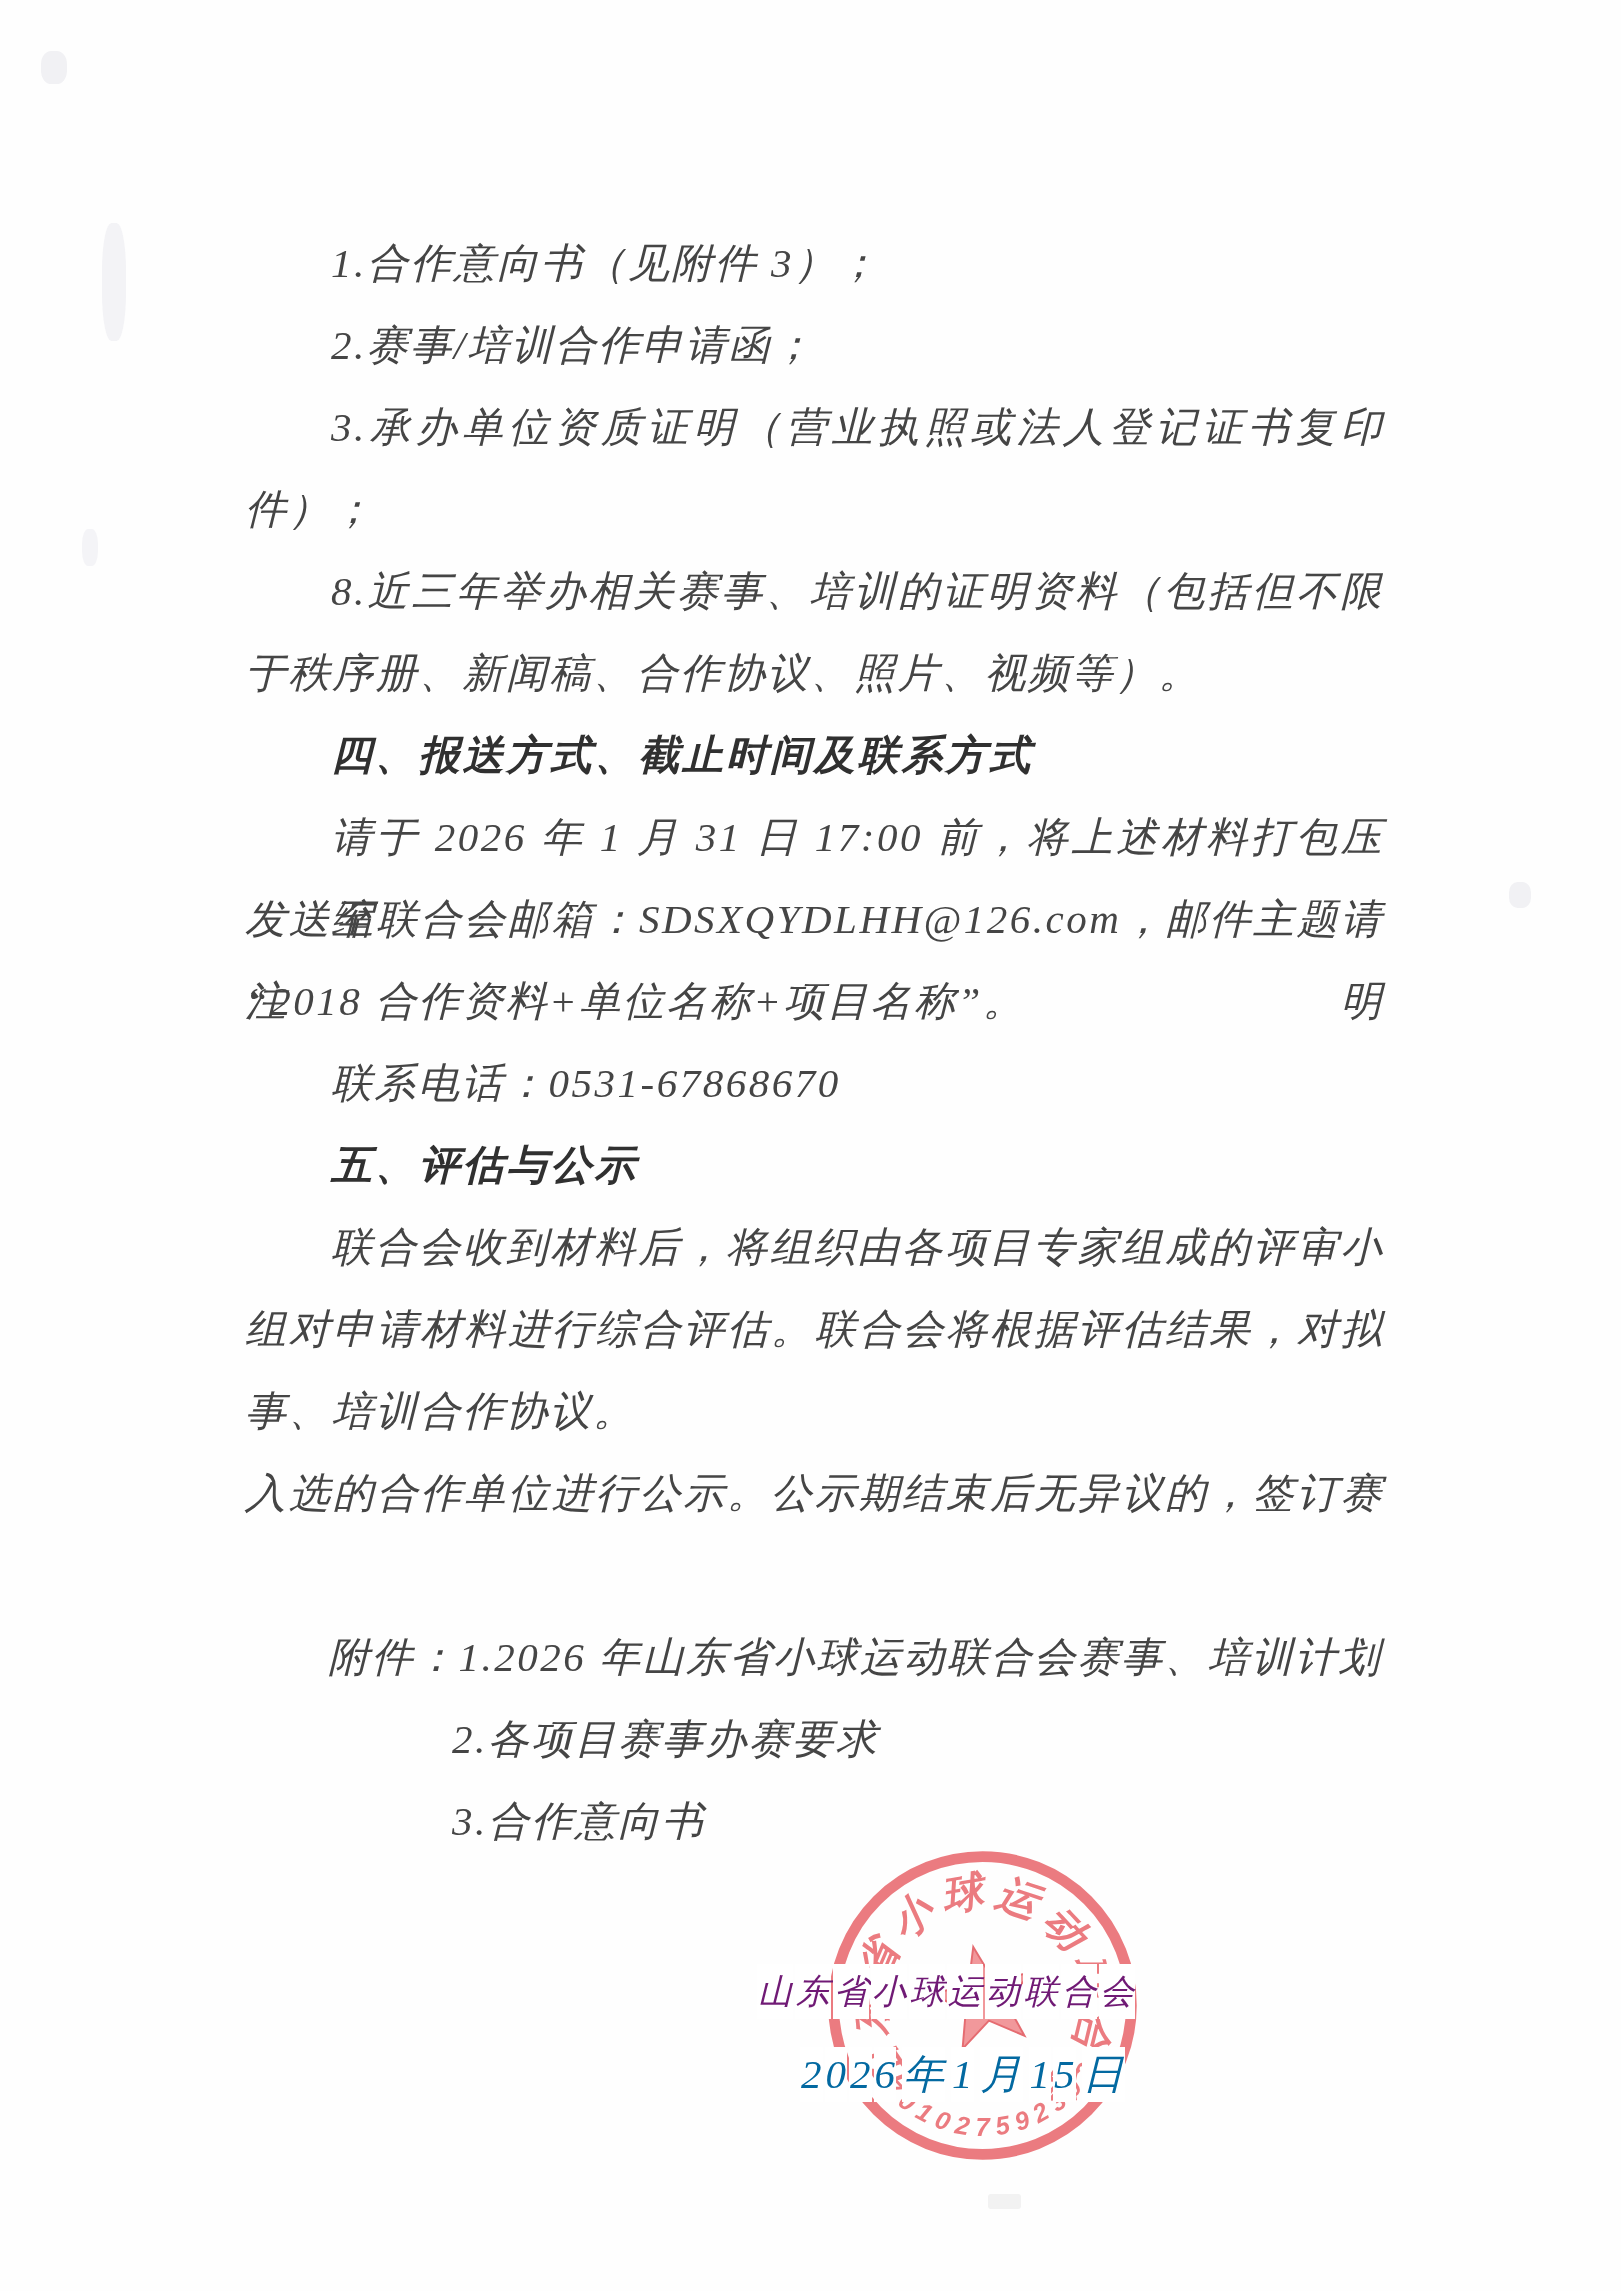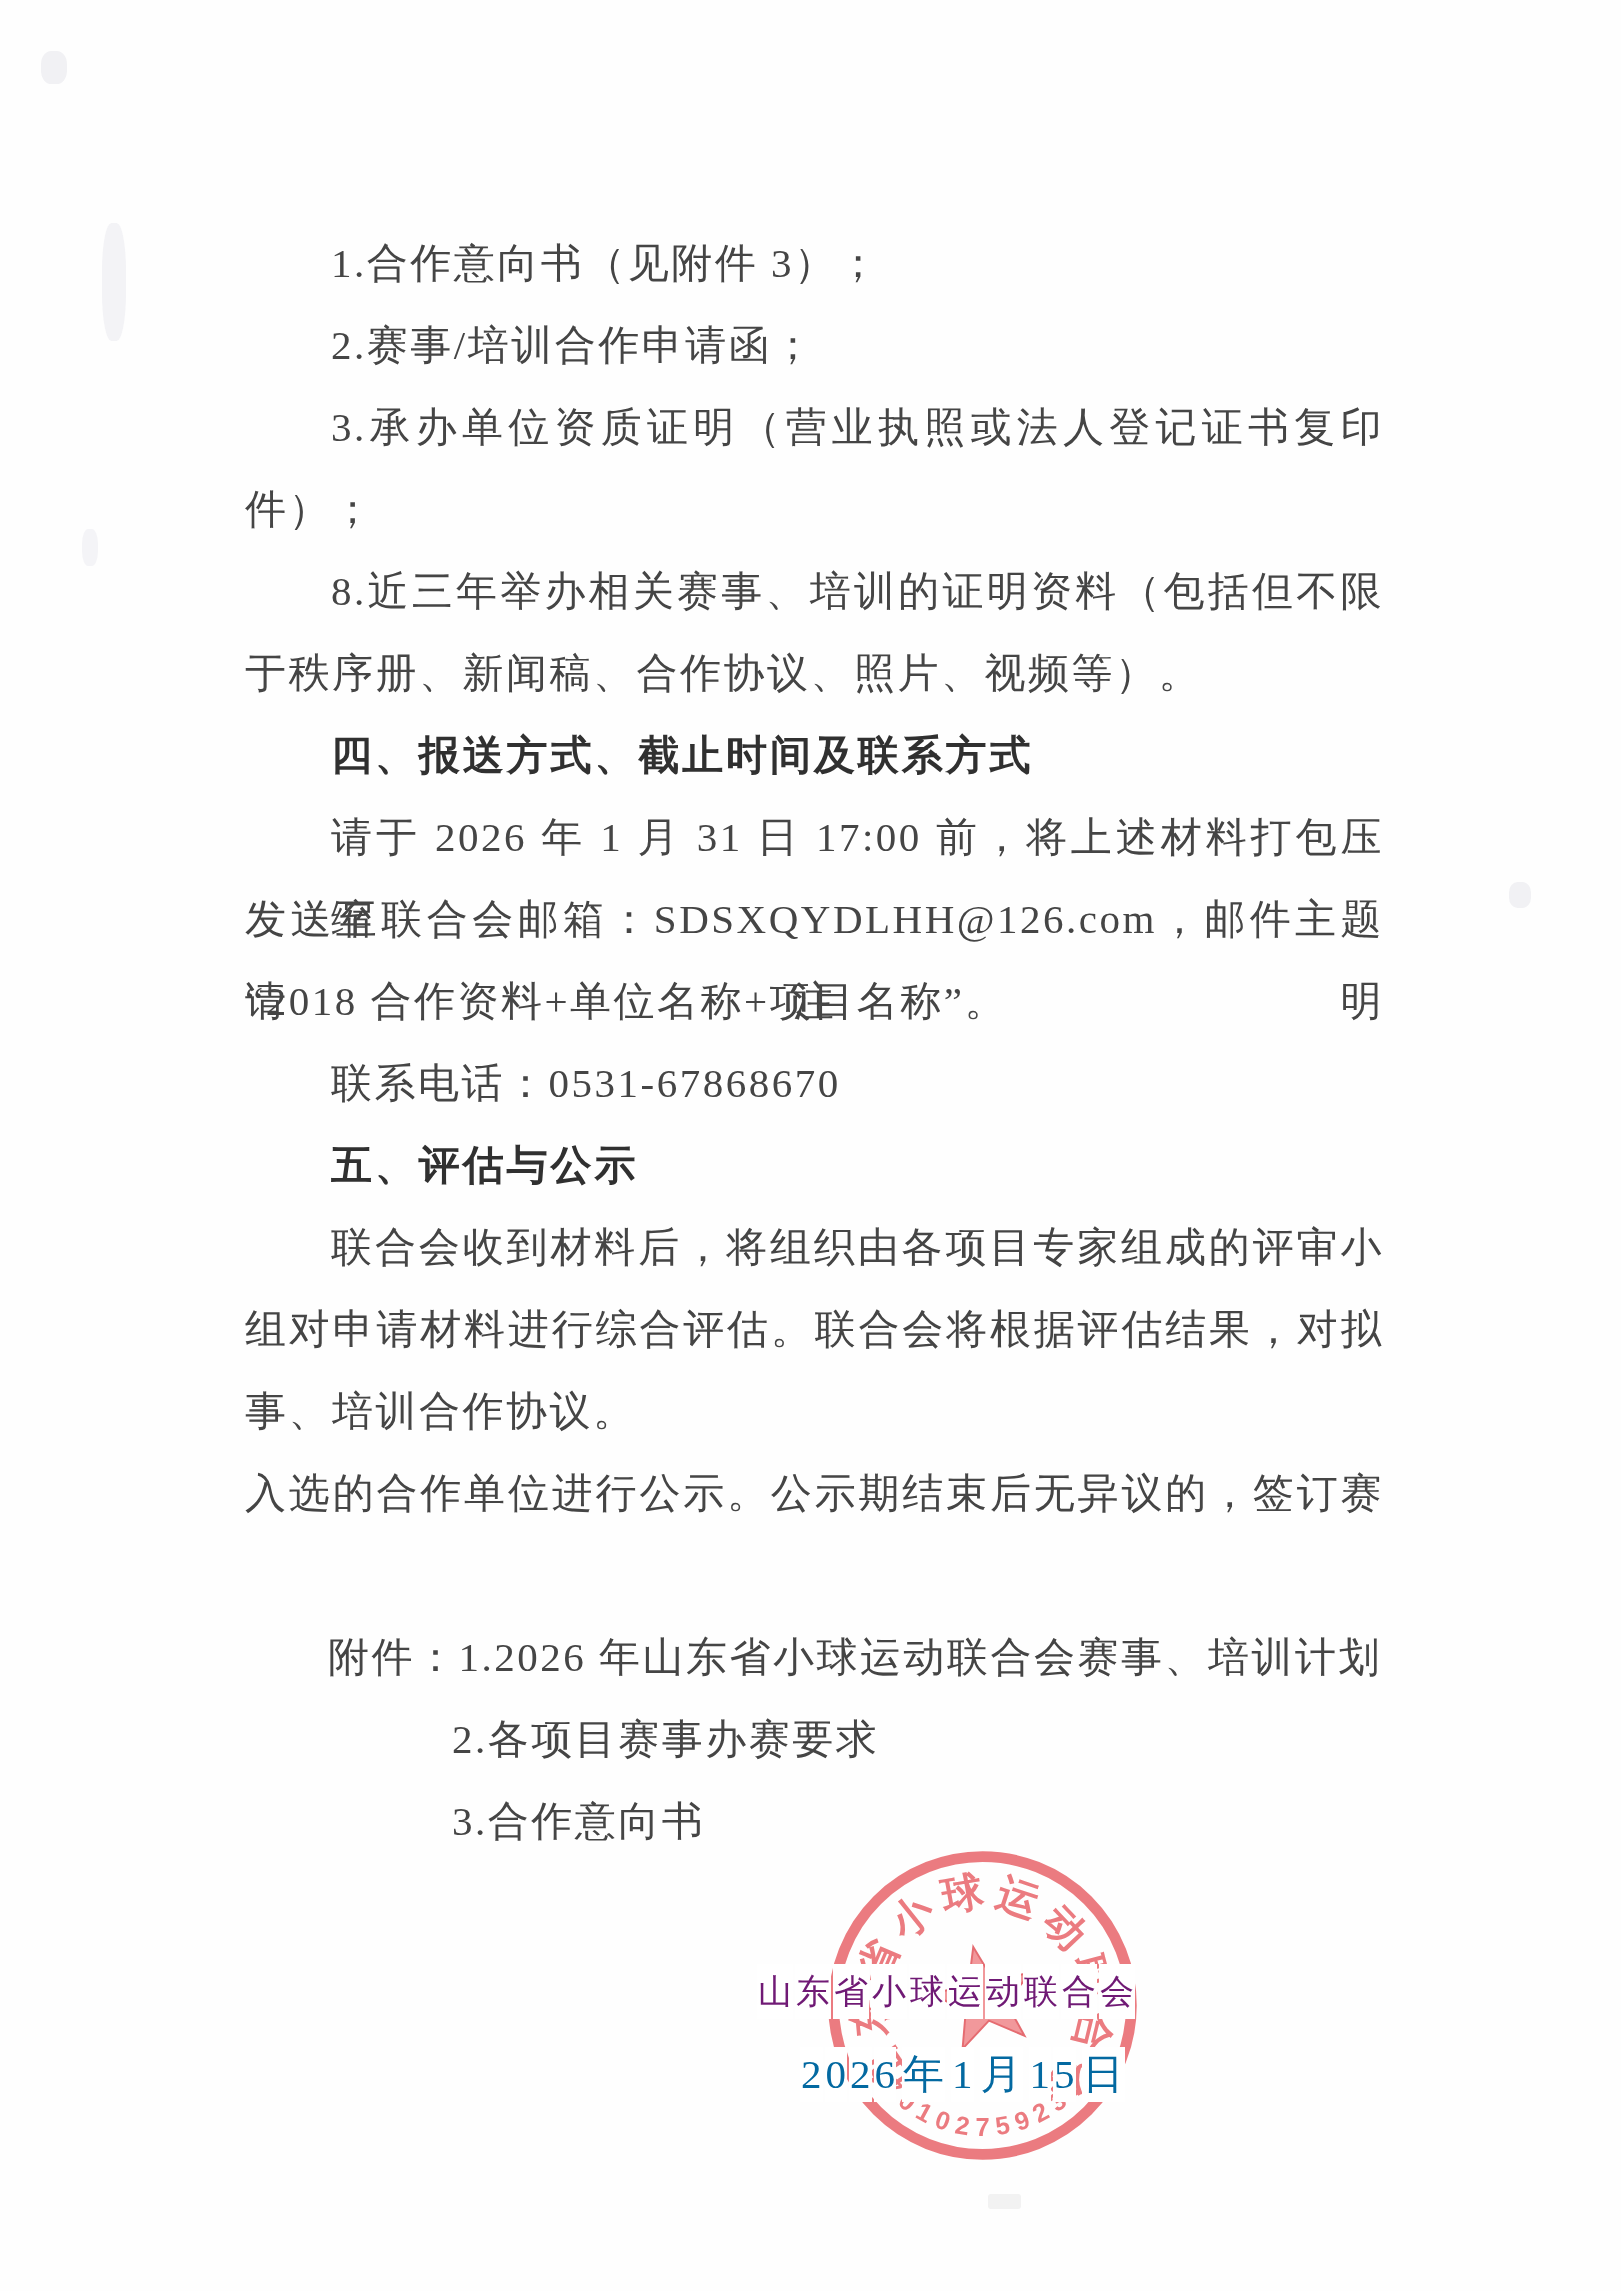--- a/index.html
+++ b/index.html
@@ -4,20 +4,21 @@
 <style>
   html,body{margin:0;padding:0;background:#e9e9e9;}
   .page{
     position:relative;
     width:1621px;height:2292px;
     margin:0 auto;
     background:#fefefe;
     overflow:hidden;
     font-family:"Liberation Serif","DejaVu Serif",serif;
     color:#454545;
+    font-style:italic;
   }
   
   .text-flow{
     position:absolute;
     left:245px;top:222px;
     width:1139px;
   }
   .line{
     height:82px;
     line-height:82px;

